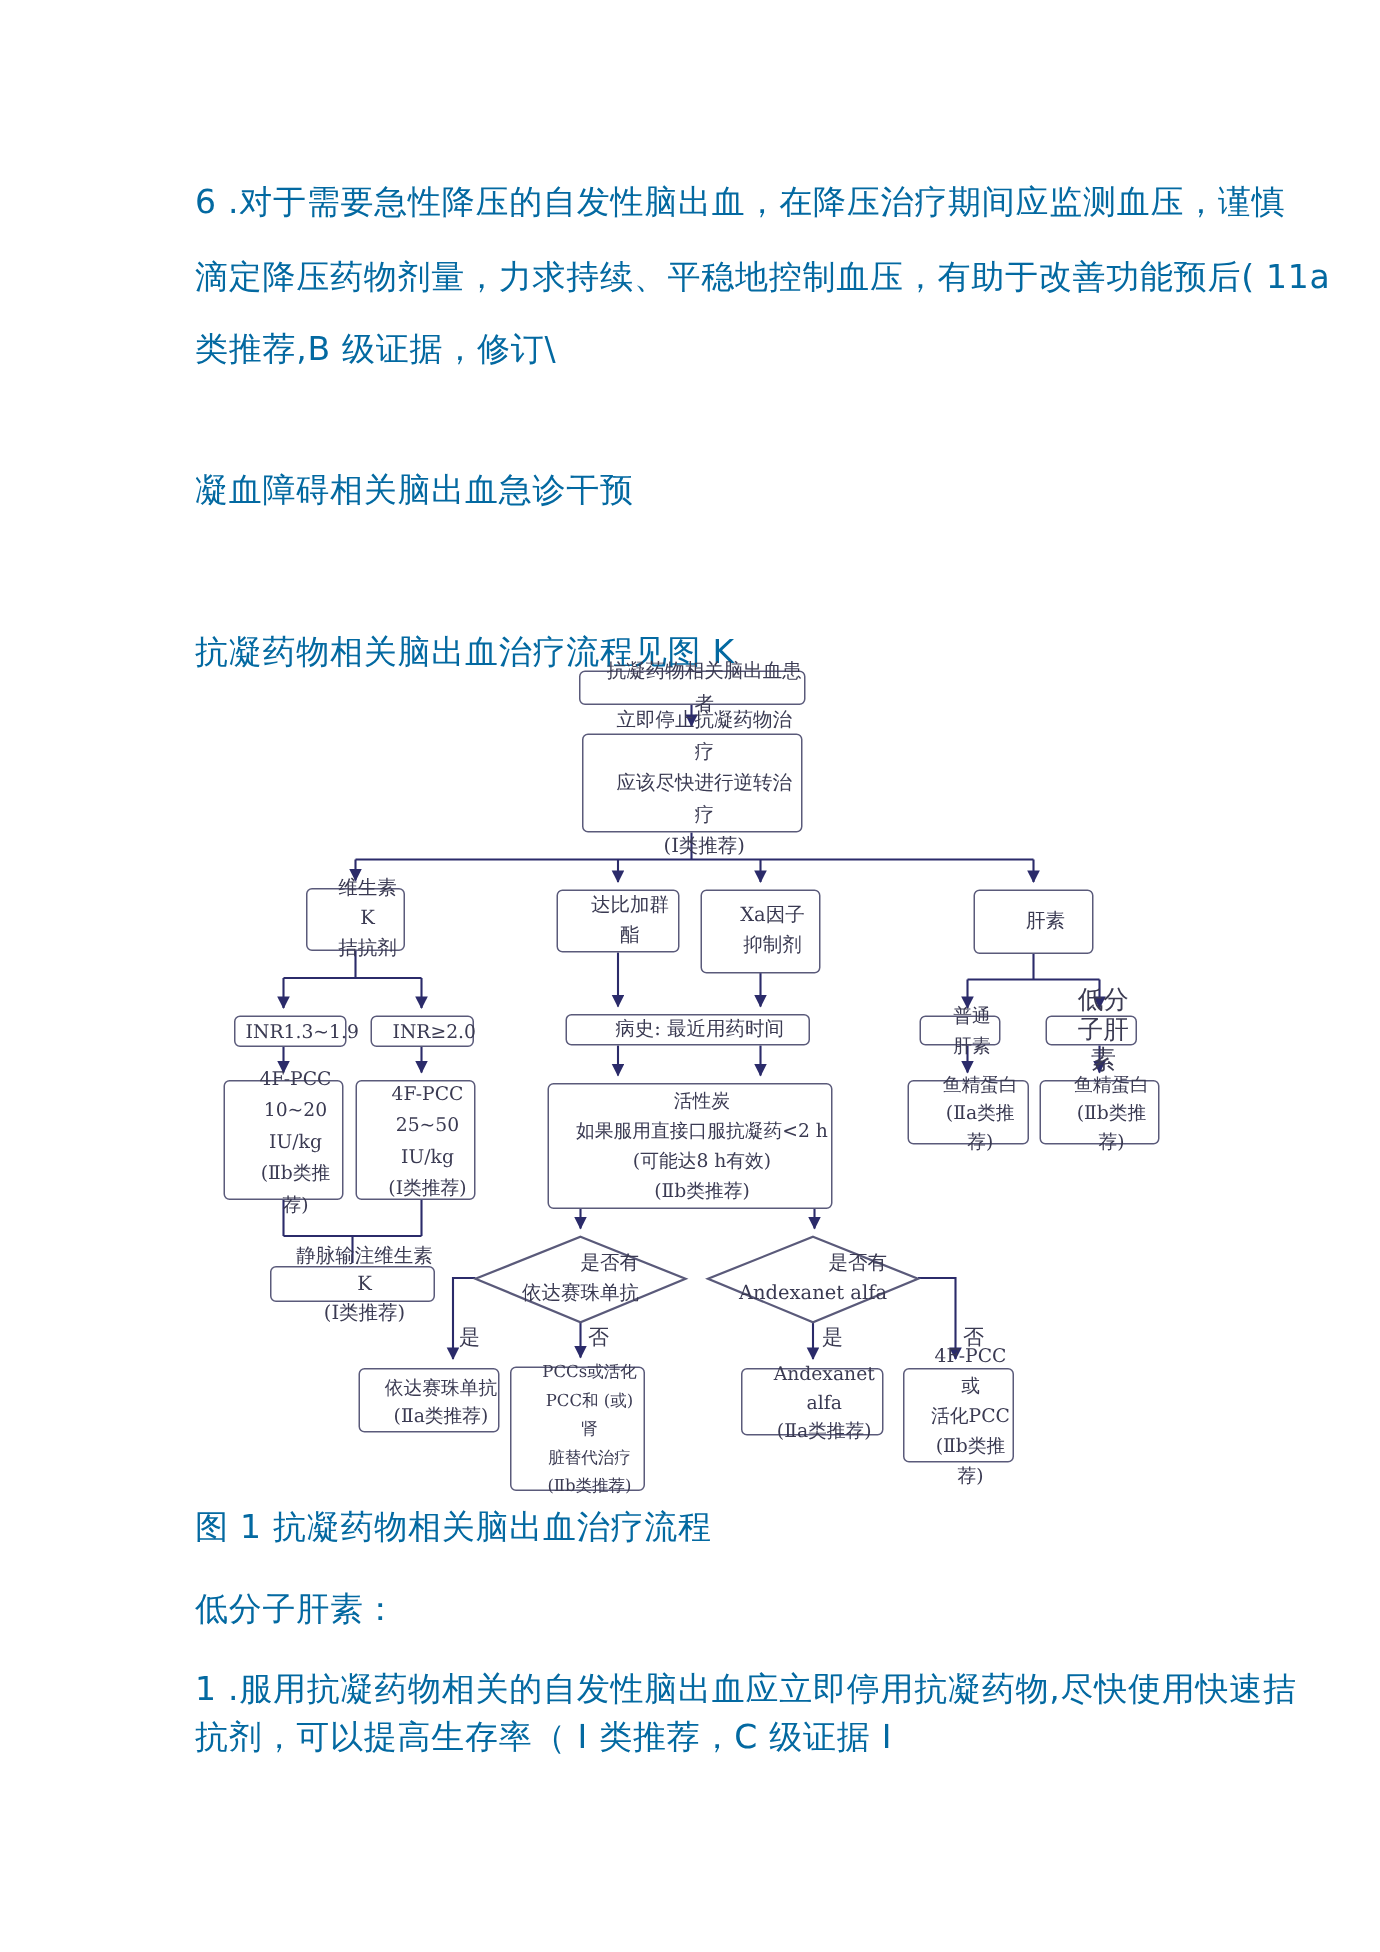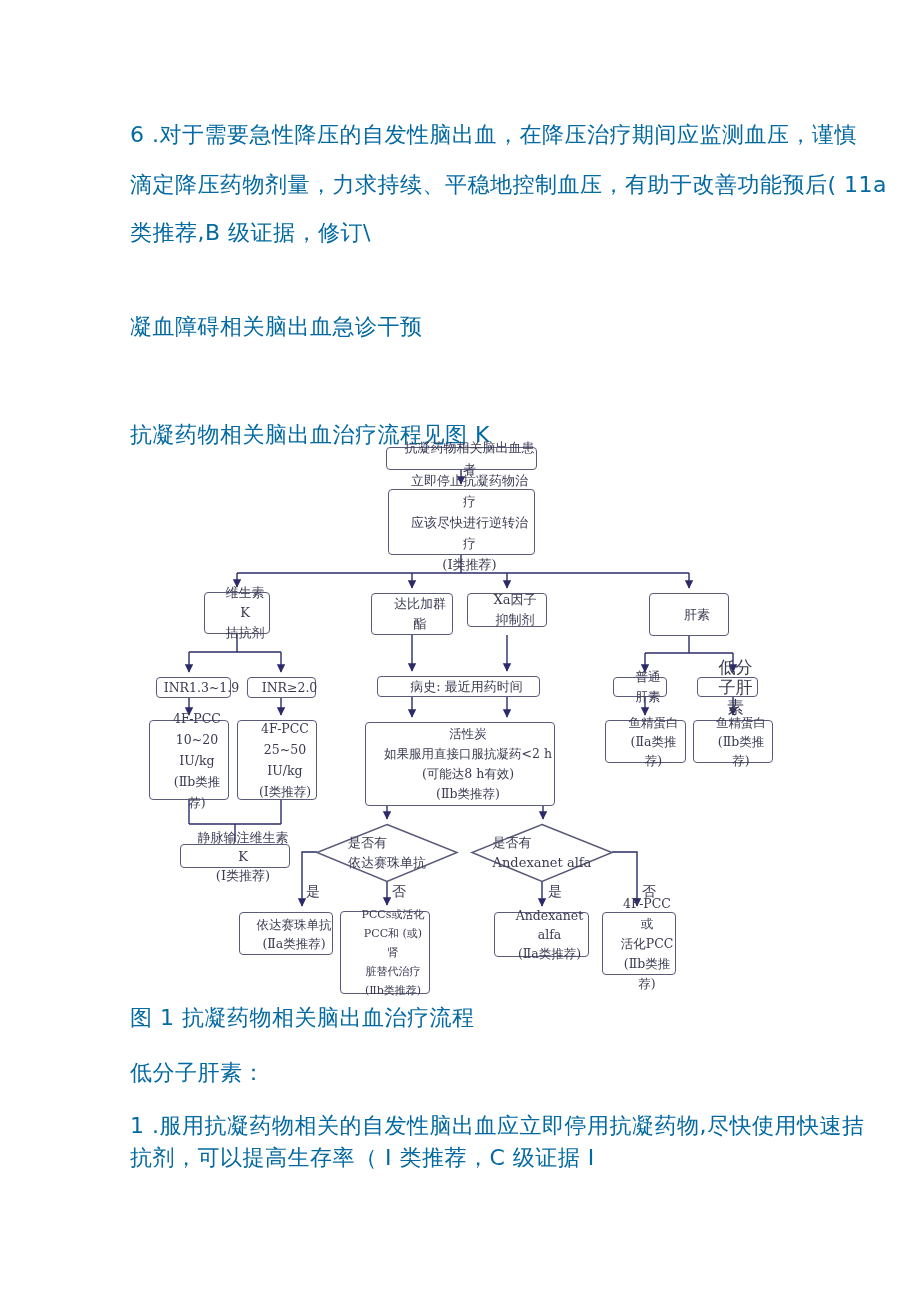--- a/index.html
+++ b/index.html
@@ -19,21 +19,21 @@
     display:flex;align-items:center;justify-content:center;
     font-family:"DejaVu Serif","Liberation Serif",serif;
     font-size:13px;line-height:20px;color:#3a3a52;
     text-align:center;white-space:pre-line;padding-left:16px;
   }
   .dtext{
     position:absolute;box-sizing:border-box;
     display:flex;align-items:center;justify-content:center;
     font-family:"DejaVu Serif","Liberation Serif",serif;
     font-size:13px;line-height:20px;color:#3a3a52;
-    text-align:left;white-space:pre-line;background:transparent;
+    text-align:right;white-space:pre-line;background:transparent;
   }
   .declabel{
     position:absolute;
     font-family:"DejaVu Serif","Liberation Serif",serif;
     font-size:14px;color:#3a3a52;white-space:nowrap;
   }
   svg .conn{stroke:#2b2b6a;stroke-width:1.4;fill:none;}
   svg .diamond{stroke:#5a5a7a;stroke-width:1.5;fill:#ffffff;}
 </style>
 </head>
@@ -106,21 +106,21 @@
 
   
   <div class="fnode" style="left:386px;top:447px;width:151px;height:23px;line-height:22px">抗凝药物相关脑出血患者</div>
   <div class="fnode" style="left:388px;top:489px;width:147px;height:66px;line-height:21px">立即停止抗凝药物治疗
 应该尽快进行逆转治疗
 (Ⅰ类推荐)</div>
 
   <div class="fnode" style="left:204px;top:592px;width:66px;height:42px">维生素K
 拮抗剂</div>
   <div class="fnode" style="left:371px;top:593px;width:82px;height:42px">达比加群酯</div>
-  <div class="fnode" style="left:467px;top:593px;width:80px;height:34px">Xa因子
+  <div class="fnode" style="left:467px;top:593px;width:80px;height:56px">Xa因子
 抑制剂</div>
   <div class="fnode" style="left:649px;top:593px;width:80px;height:43px">肝素</div>
 
   <div class="fnode" style="left:156px;top:677px;width:75px;height:21px;font-size:12.5px">INR1.3~1.9</div>
   <div class="fnode" style="left:247px;top:677px;width:69px;height:21px;font-size:12.5px">INR≥2.0</div>
   <div class="fnode" style="left:377px;top:676px;width:163px;height:21px">病史: 最近用药时间</div>
   <div class="fnode" style="left:613px;top:677px;width:54px;height:20px;font-size:12.5px">普通肝素</div>
   <div class="fnode" style="left:697px;top:677px;width:61px;height:20px;font-size:17px">低分子肝素</div>
 
   <div class="fnode" style="left:149px;top:720px;width:80px;height:80px;line-height:21px;font-size:12.5px">4F-PCC

